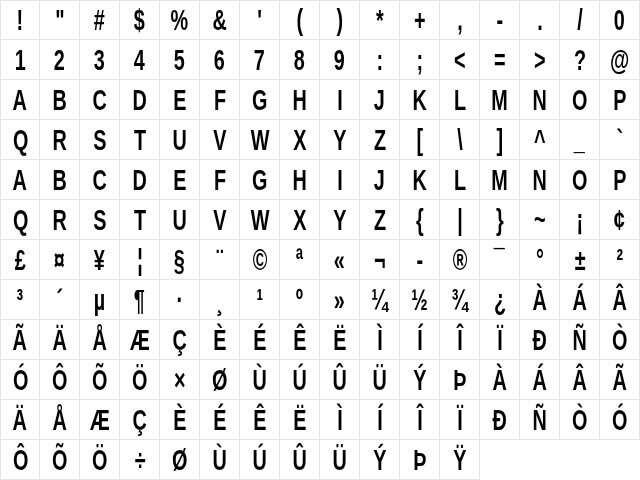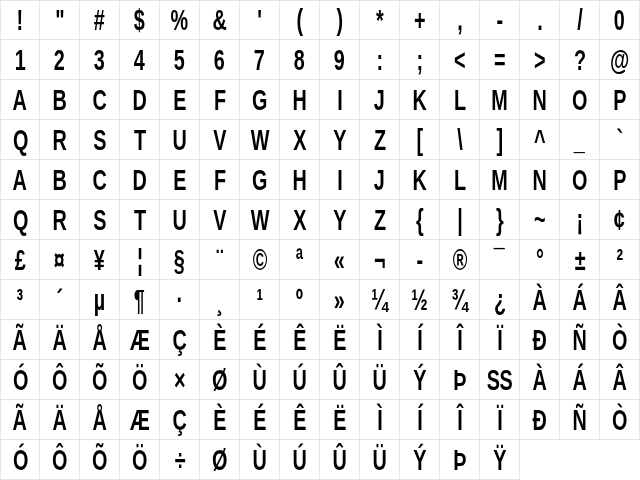--- a/index.html
+++ b/index.html
@@ -515,23 +515,20 @@
       <div class="cell">
         <span class="glyph">Ü</span>
       </div>
       <div class="cell">
         <span class="glyph">Ý</span>
       </div>
       <div class="cell">
         <span class="glyph">Þ</span>
       </div>
       <div class="cell">
-        <span class="glyph">SS</span>
-      </div>
-      <div class="cell">
         <span class="glyph">À</span>
       </div>
       <div class="cell">
         <span class="glyph">Á</span>
       </div>
       <div class="cell">
         <span class="glyph">Â</span>
       </div>
       <div class="cell">
         <span class="glyph">Ã</span>

